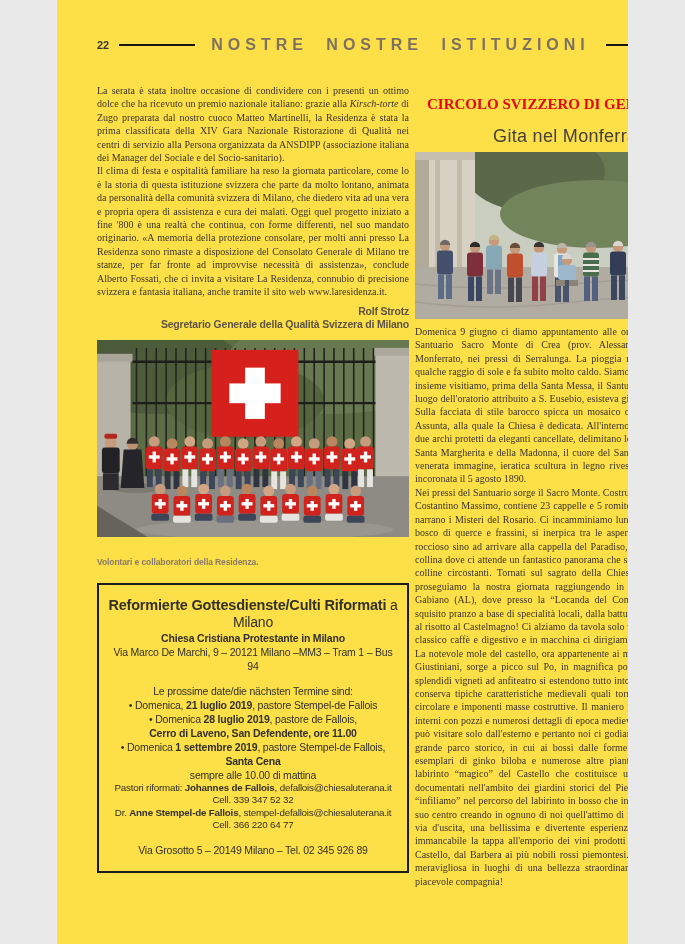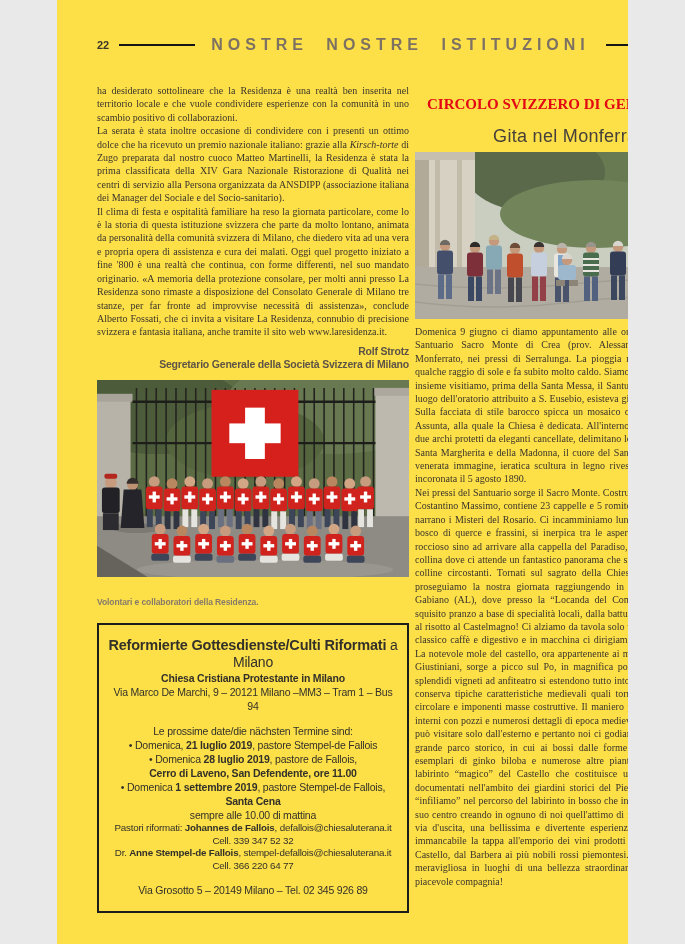--- a/index.html
+++ b/index.html
@@ -47,27 +47,26 @@
 <div class="page">
 
   <div class="hdr">
     <span class="pagenum">22</span>
     <span class="rule l"></span>
     <h1>NOSTRE NOSTRE ISTITUZIONI</h1>
     <span class="rule r"></span>
   </div>
 
   <section class="col left">
-    <p class="body">ha desiderato sottolineare che la Residenza è una realtà ben inserita nel territorio locale e che vuole condividere esperienze con la comunità in uno scambio positivo di collaborazioni.</p>
     <p class="body"><span>La serata è stata inoltre occasione di condividere con i presenti un ottimo dolce che ha ricevuto un premio nazionale italiano: grazie alla </span><span class="ital">Kirsch-torte</span><span> di Zugo preparata dal nostro cuoco Matteo Martinelli, la Residenza è stata la prima classificata della XIV Gara Nazionale Ristorazione di Qualità nei centri di servizio alla Persona organizzata da ANSDIPP (associazione italiana dei Manager del Sociale e del Socio-sanitario).</span></p>
     <p class="body">Il clima di festa e ospitalità familiare ha reso la giornata particolare, come lo è la storia di questa istituzione svizzera che parte da molto lontano, animata da personalità della comunità svizzera di Milano, che diedero vita ad una vera e propria opera di assistenza e cura dei malati. Oggi quel progetto iniziato a fine '800 è una realtà che continua, con forme differenti, nel suo mandato originario. «A memoria della protezione consolare, per molti anni presso La Residenza sono rimaste a disposizione del Consolato Generale di Milano tre stanze, per far fronte ad improvvise necessità di assistenza», conclude Alberto Fossati, che ci invita a visitare La Residenza, connubio di precisione svizzera e fantasia italiana, anche tramite il sito web www.laresidenza.it.</p>
 
     <div class="sig">
       <div>Rolf Strotz</div>
-      <div>Segretario Generale della Società Svizzera di Milano</div>
+      <div>Segretario Generale della Qualità Svizzera di Milano</div>
     </div>
 
     <svg class="photo" viewBox="0 0 316 200" preserveAspectRatio="none" aria-hidden="true">
       <defs>
         <g id="rp">
           <circle cx="0" cy="-46" r="5.5" fill="var(--skin,#c79b7d)"></circle>
           <rect x="-8.5" y="-41" width="17" height="23" rx="3" fill="#d0231e"></rect>
           <rect x="-1.7" y="-36" width="3.4" height="11" fill="#ffffff"></rect>
           <rect x="-5.5" y="-32.2" width="11" height="3.4" fill="#ffffff"></rect>
           <rect x="-7.5" y="-18" width="6" height="18" fill="var(--bot,#3d4559)"></rect>

